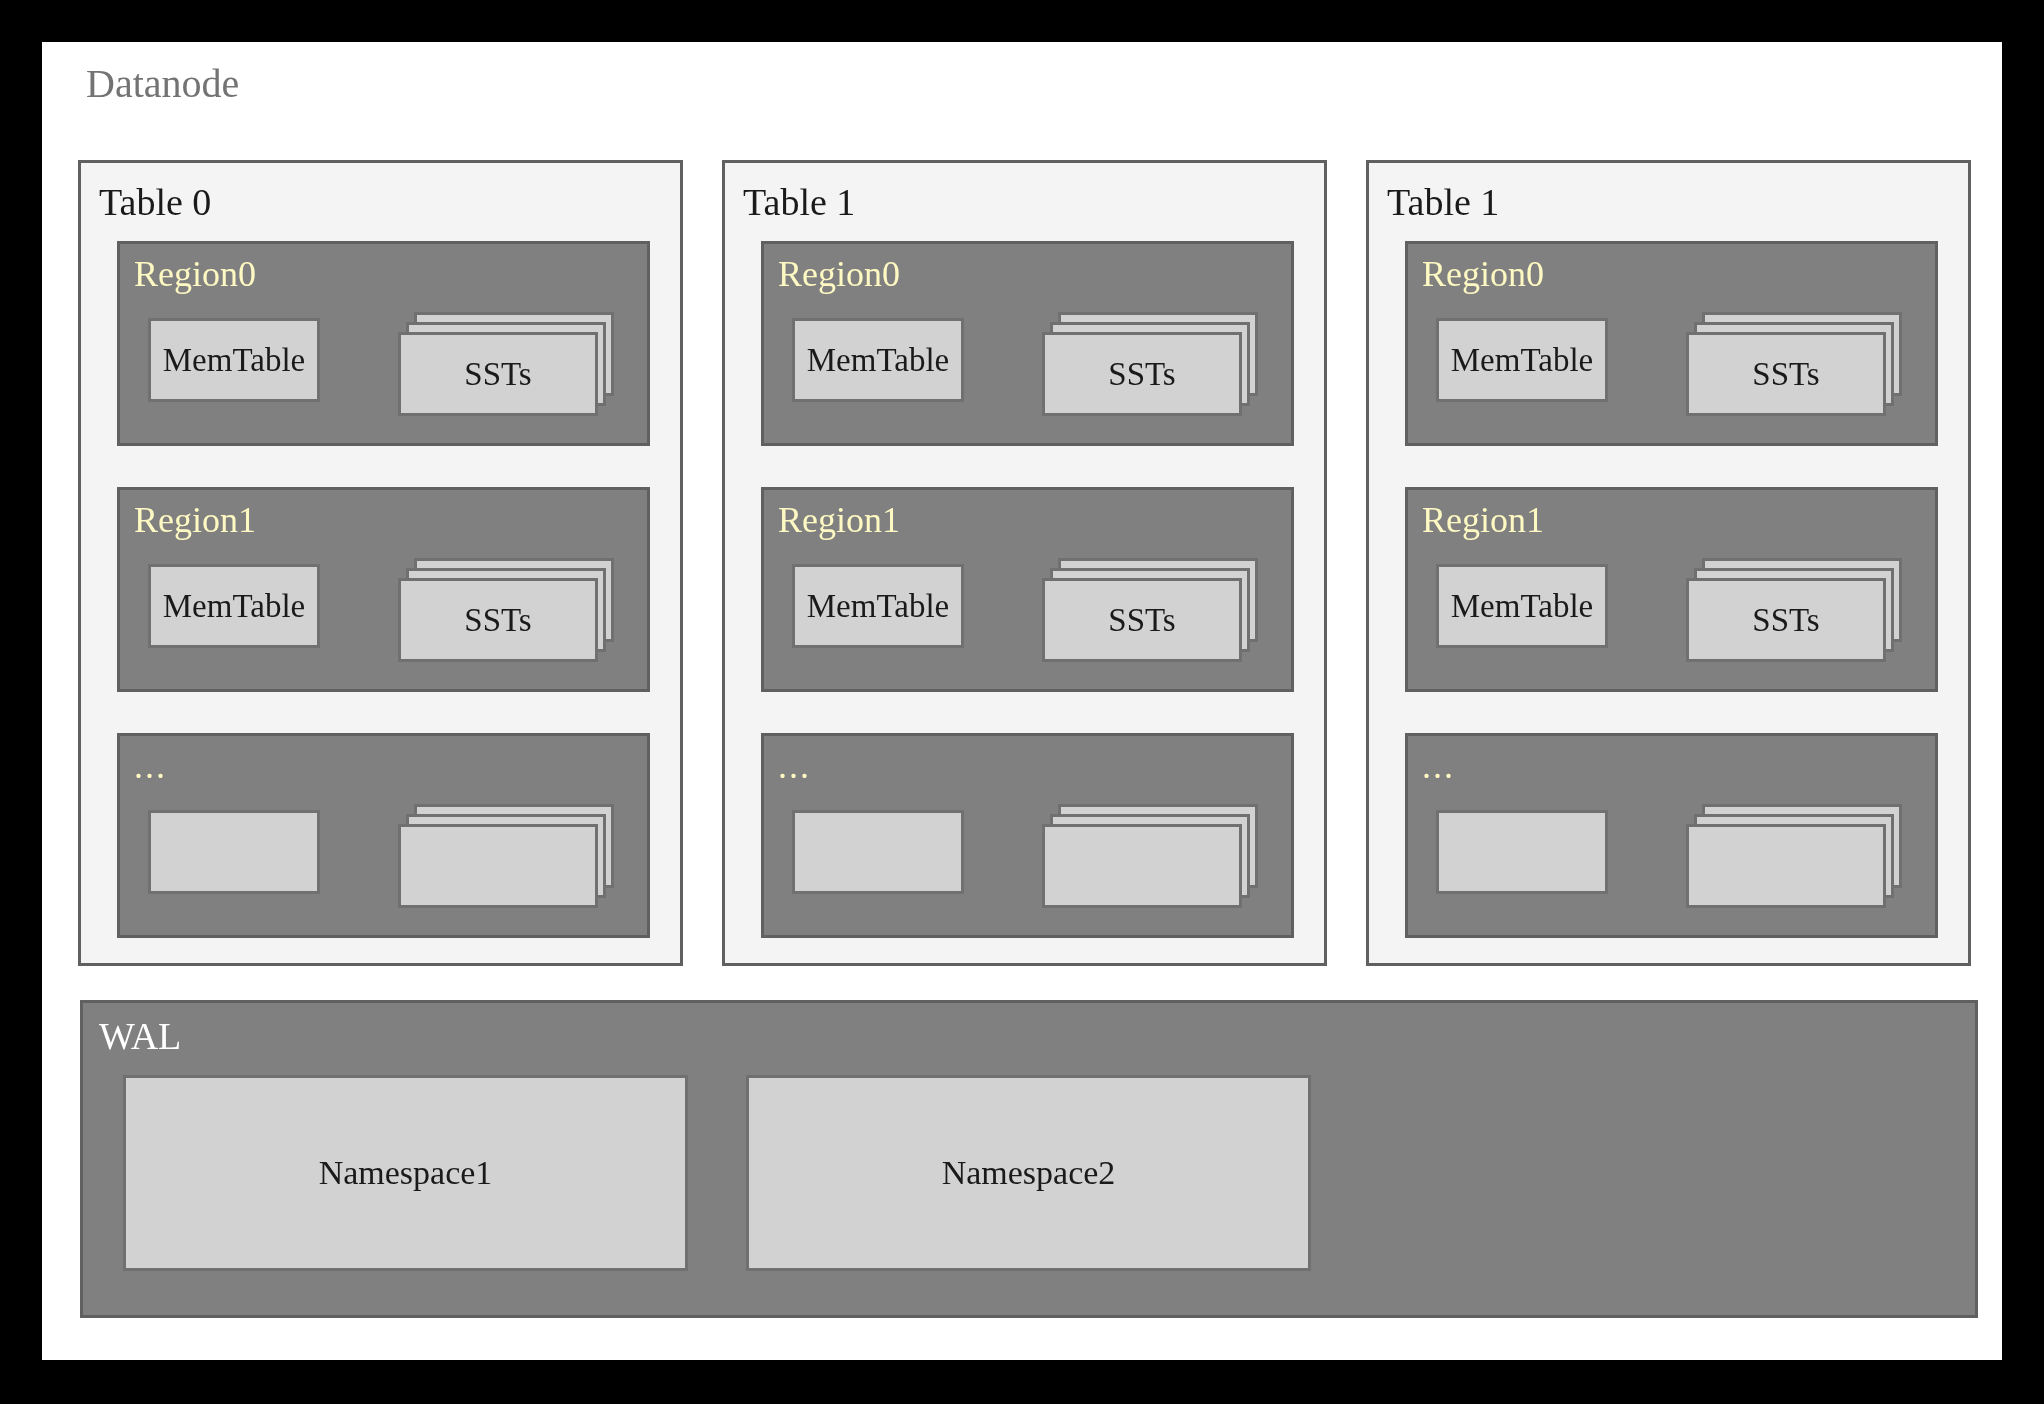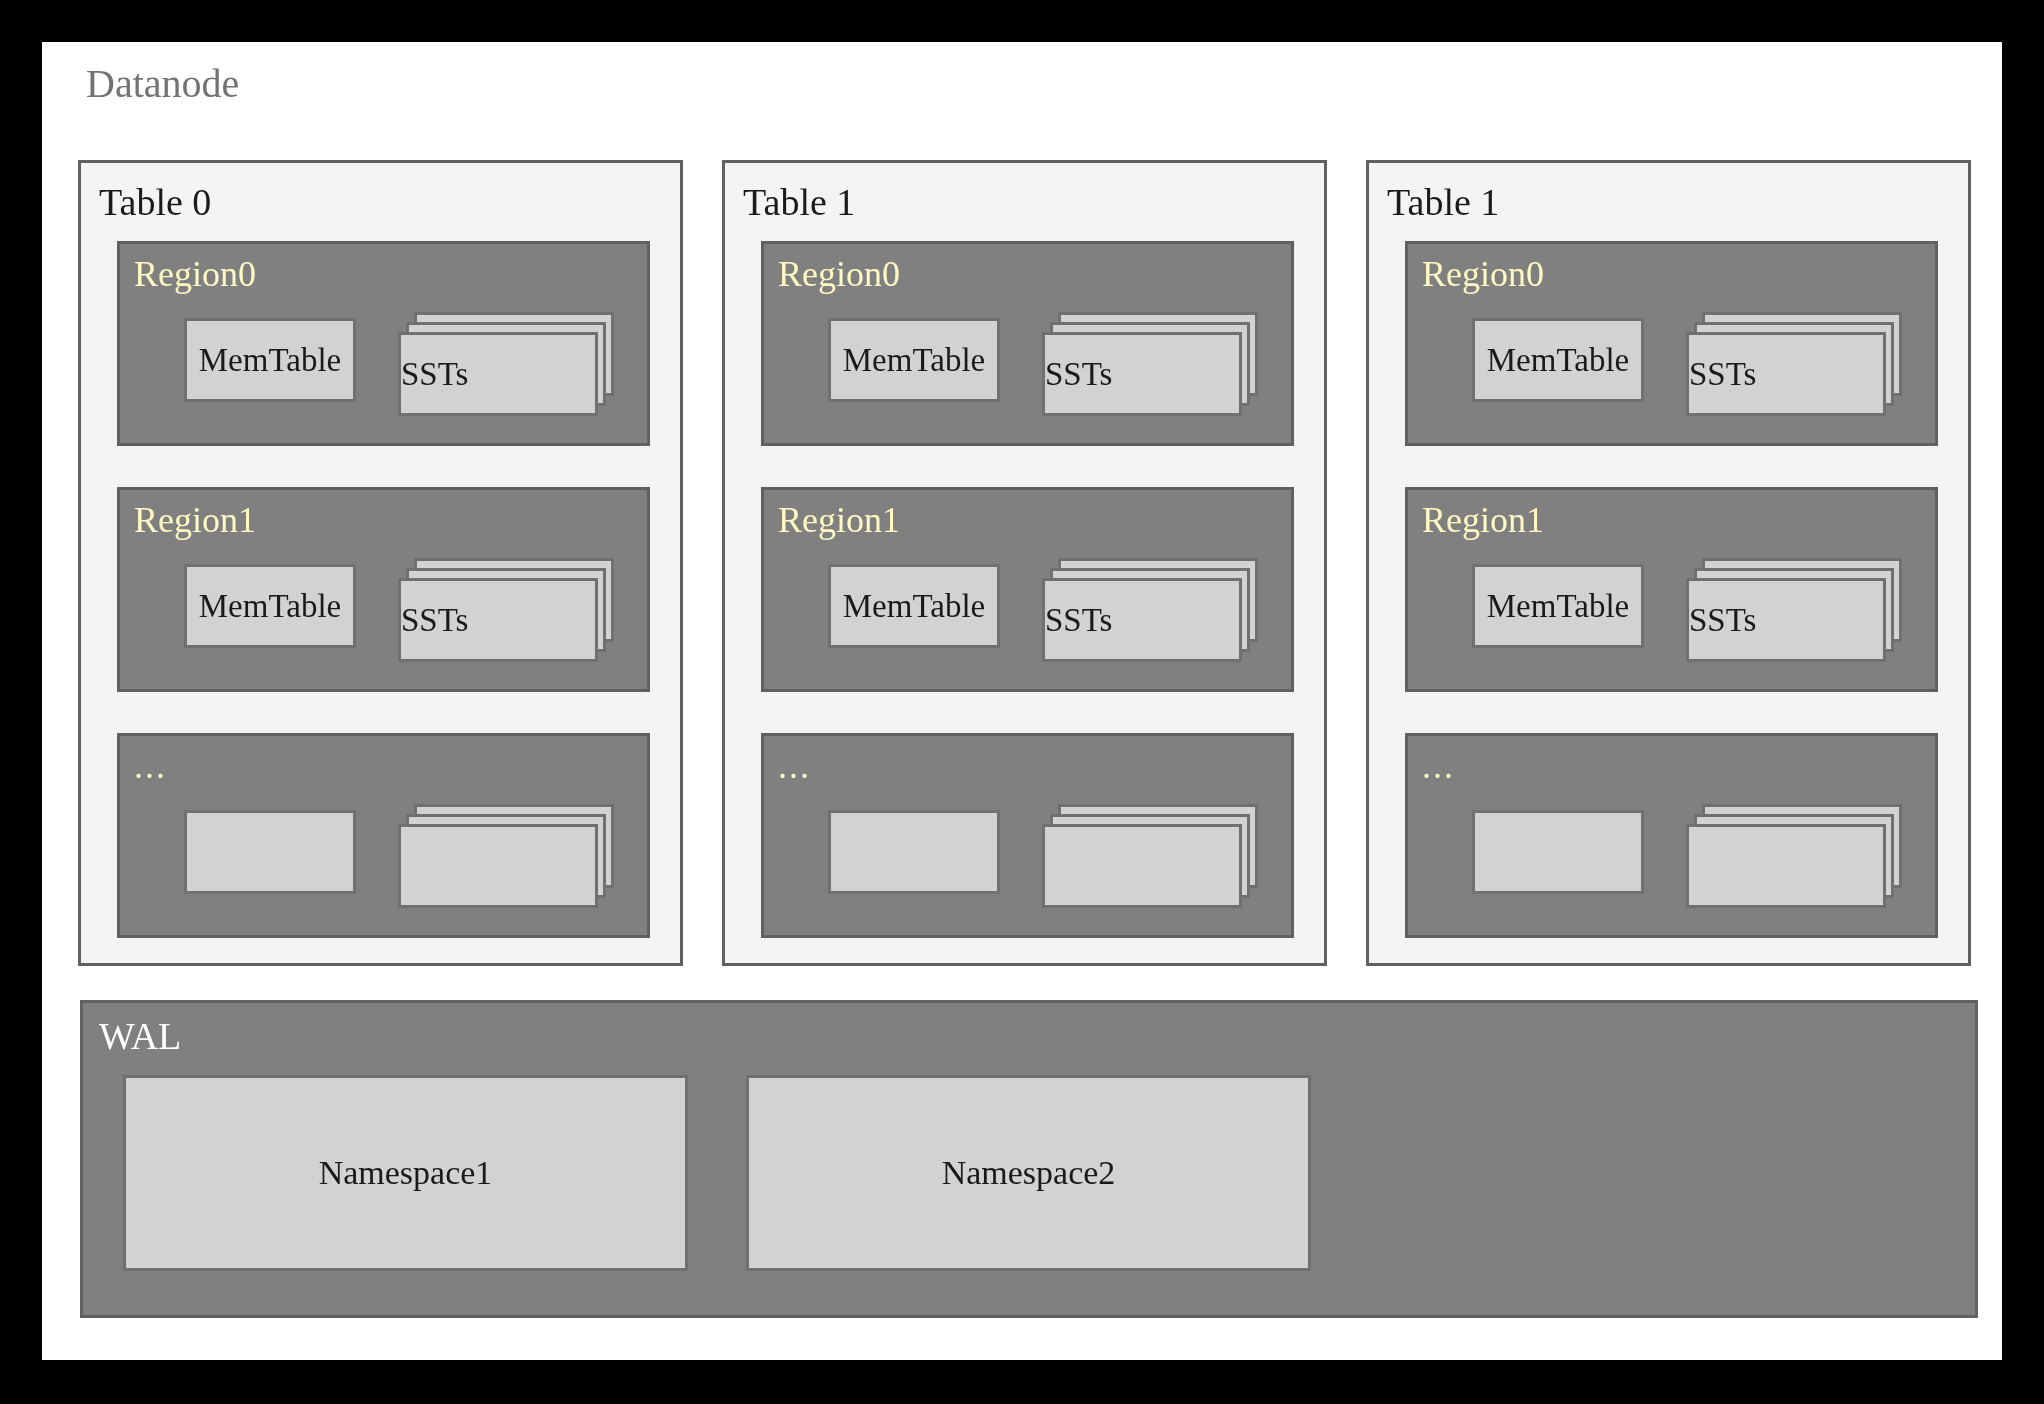--- a/index.html
+++ b/index.html
@@ -122,21 +122,20 @@
     left: 0px;
     top: 6px;
     width: 172px;
     height: 84px;
     background: #d2d2d2;
     border: 3px solid #707070;
     box-sizing: border-box;
     display: flex;
     align-items: center;
     justify-content: center;
-    margin-left: 36px;
   }
   .memtable-label {
     font-size: 33px;
     color: #1a1a1a;
     line-height: 1;
     white-space: nowrap;
   }
 
   
   .sst-stack {
@@ -153,20 +152,21 @@
     background: #d2d2d2;
     border: 3px solid #707070;
     box-sizing: border-box;
   }
   .sst-sheet.back  { left: 16px; top: 0px;  }
   .sst-sheet.mid   { left: 8px;  top: 10px; }
   .sst-sheet.front {
     left: 0px; top: 20px;
     display: flex;
     align-items: center;
+    justify-content: center;
   }
   .sst-label {
     font-size: 33px;
     color: #1a1a1a;
     line-height: 1;
     white-space: nowrap;
   }
 
   
   #wal-section {

